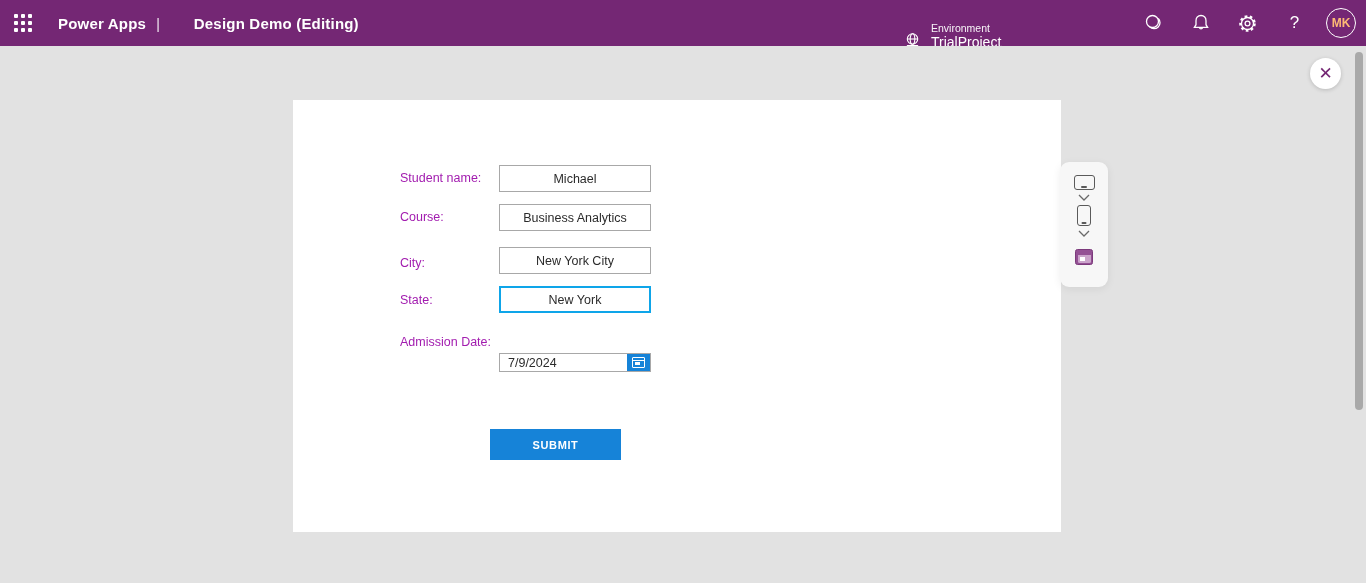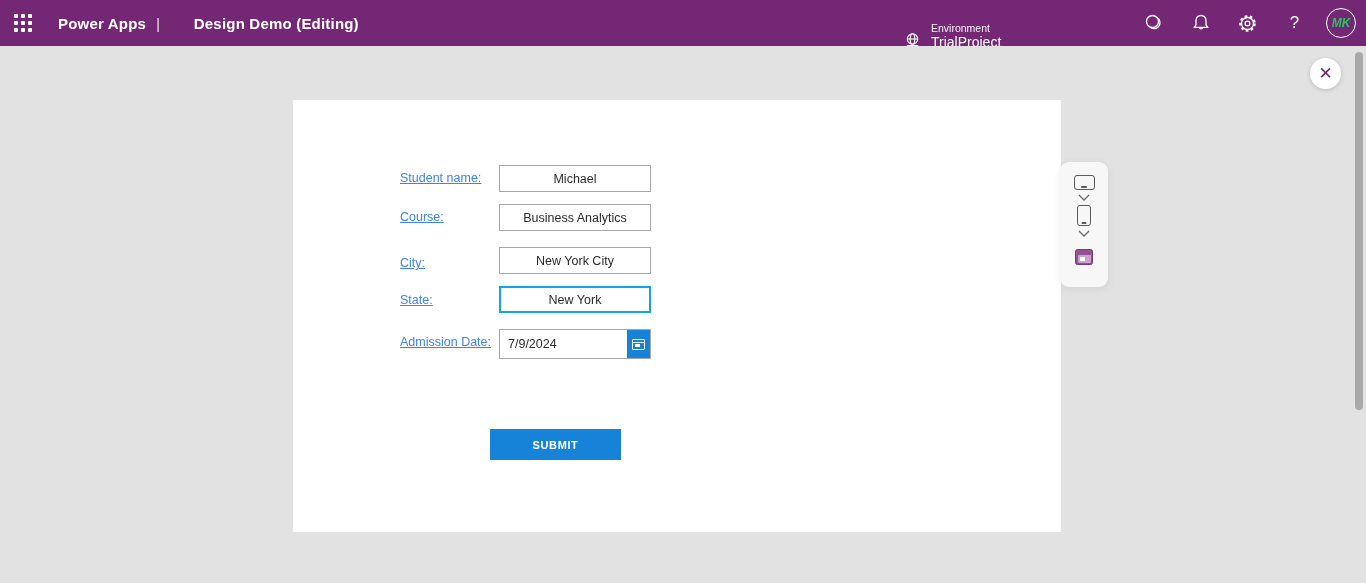--- a/index.html
+++ b/index.html
@@ -28,21 +28,21 @@
   .env-label { font-size:10.5px; opacity:.95; }
   .env-name { font-size:14px; font-weight:normal; }
 
   .header-actions { position:absolute; right:0; top:0; height:46px; display:flex; align-items:center; }
   .hdr-btn { width:47px; height:46px; display:flex; align-items:center; justify-content:center; cursor:pointer; }
   .hdr-btn svg { display:block; }
   .help-glyph { font-size:17px; color:#fff; font-weight:400; }
   .avatar {
     width:30px; height:30px; border-radius:50%; border:1.6px solid #fff;
     display:flex; align-items:center; justify-content:center;
-    font-size:12px; font-weight:bold; color:#22c55e; margin:0 10px 0 8px; cursor:pointer;font-style:italic;
+    font-size:12px; font-weight:bold; color:#fdba74; margin:0 10px 0 8px; cursor:pointer;
   }
 
   
   .main { position:absolute; top:46px; left:0; width:1366px; height:537px; background:#e2e2e2; }
 
   .close-btn {
     position:absolute; left:1310px; top:12px; width:31px; height:31px; border-radius:50%;
     background:#fff; box-shadow:0 1px 4px rgba(0,0,0,.18);
     display:flex; align-items:center; justify-content:center; cursor:pointer;
   }
@@ -50,29 +50,29 @@
 
   .scrollbar-thumb {
     position:absolute; left:1355px; top:6px; width:8px; height:358px;
     background:#a9a9a9; border-radius:4px; cursor:pointer;
   }
 
   .canvas-card {
     position:absolute; left:293px; top:54px; width:768px; height:432px; background:#ffffff;
   }
   .form-label {
-    position:absolute; left:107px; font-size:12.5px; color:#3b82f6; white-space:nowrap;text-decoration:underline;
+    position:absolute; left:107px; font-size:12.5px; color:#a21caf; white-space:nowrap;
   }
   .form-input {
     position:absolute; left:206px; width:152px; height:27px;
     border:1px solid #a8a8a8; background:#fff; font-family:"Liberation Sans",sans-serif;
     font-size:12.5px; color:#2b2b2b; padding:0 8px; outline:none;text-align:center;
   }
   .form-input.focused { border:2px solid #0ea5e9; }
-  .date-wrap { position:absolute; left:206px; width:152px; height:30px; border:1px solid #a8a8a8; background:#fff; display:flex; }
+  .date-wrap { position:absolute; left:206px; width:152px; height:19px; border:1px solid #a8a8a8; background:#fff; display:flex;margin-top:24px; }
   .date-input {
     flex:1; min-width:0; border:none; outline:none; font-family:"Liberation Sans",sans-serif;
     font-size:12.5px; color:#2b2b2b; padding:0 8px; background:transparent;
   }
   .date-btn {
     width:23px; height:100%; background:#1683d8; border:none; cursor:pointer;
     display:flex; align-items:center; justify-content:center;
   }
   .cal-glyph { position:relative; width:13px; height:11px; border:1.2px solid #fff; border-radius:1px; background:transparent; }
   .cal-glyph::before { content:""; position:absolute; left:0; top:2px; width:100%; height:1.2px; background:#fff; }

